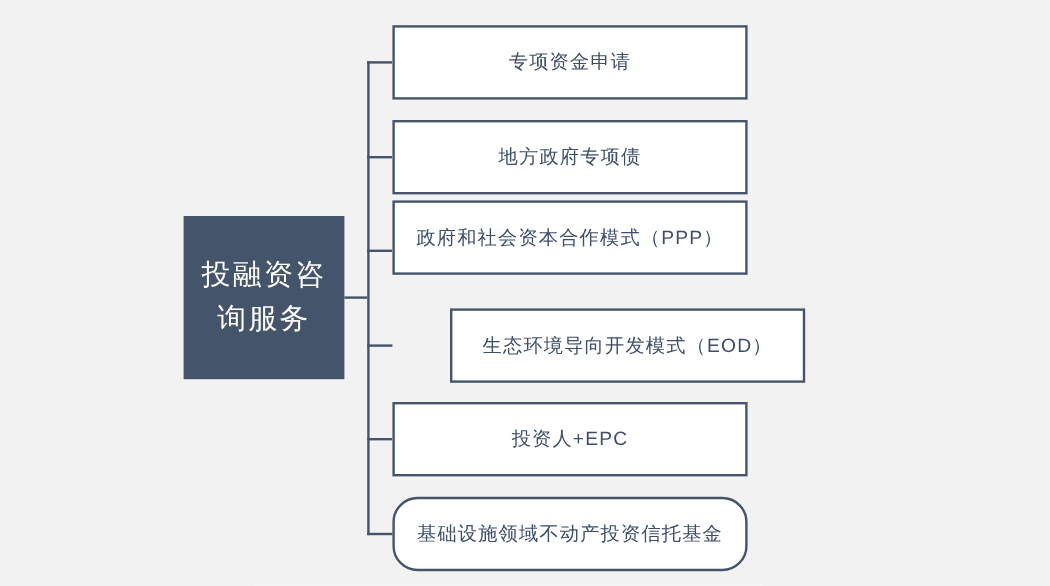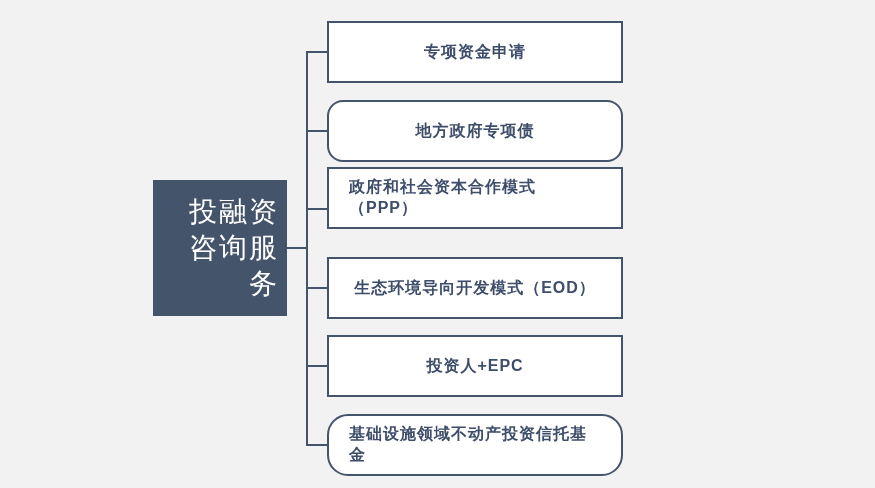--- a/index.html
+++ b/index.html
@@ -15,27 +15,27 @@
     overflow: hidden;
   }
   .root-node {
     position: absolute;
     left: 153px;
     top: 180px;
     width: 134px;
     height: 136px;
     background: var(--node-fill, #44546A);
     color: var(--node-text, #FFFFFF);
-    font-size: 28px;
+    font-size: 24px;
     letter-spacing: 2px;
     line-height: 36px;
     display: flex;
     align-items: center;
     justify-content: center;
-    text-align: right;
+    text-align: center;
     padding: 0 8px;
     box-sizing: border-box;
   }
   .connector {
     position: absolute;
     background: var(--connector, #44546A);
   }
   .connector.root-link {
     left: 287px;
     top: 247px;
@@ -55,44 +55,44 @@
   }
   .branch-box {
     position: absolute;
     left: 327px;
     width: 296px;
     height: 62px;
     box-sizing: border-box;
     background: var(--box-fill, #FFFFFF);
     border: 2px solid var(--box-border, #44546A);
     color: var(--box-text, #3E4D6A);
-    font-weight: bold;
+    font-weight: normal;
     font-size: 16px;
     letter-spacing: 1px;
     display: flex;
     align-items: center;
     justify-content: center;
-    text-align: left;
-    padding: 0 20px;
+    text-align: right;
+    padding: 0 10px;
   }
 </style>
 </head>
 <body>
 
 <div class="canvas">
   <div class="root-node">投融资咨询服务</div>
   <div class="connector root-link"></div>
   <div class="connector trunk"></div>
   <div id="branches">
       <div class="connector stub" style="top: 51px;"></div>
       <div class="branch-box" style="top: 21px;">专项资金申请</div>
       <div class="connector stub" style="top: 130px;"></div>
-      <div class="branch-box" style="top: 100px; border-radius: 16px;">地方政府专项债</div>
+      <div class="branch-box" style="top: 100px;">地方政府专项债</div>
       <div class="connector stub" style="top: 208px;"></div>
       <div class="branch-box" style="top: 167px;">政府和社会资本合作模式（PPP）</div>
       <div class="connector stub" style="top: 287px;"></div>
-      <div class="branch-box" style="top: 257px;">生态环境导向开发模式（EOD）</div>
+      <div class="branch-box" style="top: 257px; margin-left: 48px;">生态环境导向开发模式（EOD）</div>
       <div class="connector stub" style="top: 365px;"></div>
       <div class="branch-box" style="top: 335px;">投资人+EPC</div>
       <div class="connector stub" style="top: 444px;"></div>
       <div class="branch-box" style="top: 414px; border-radius: 21px;">基础设施领域不动产投资信托基金</div>
     </div>
 </div>
 
 </body></html>

